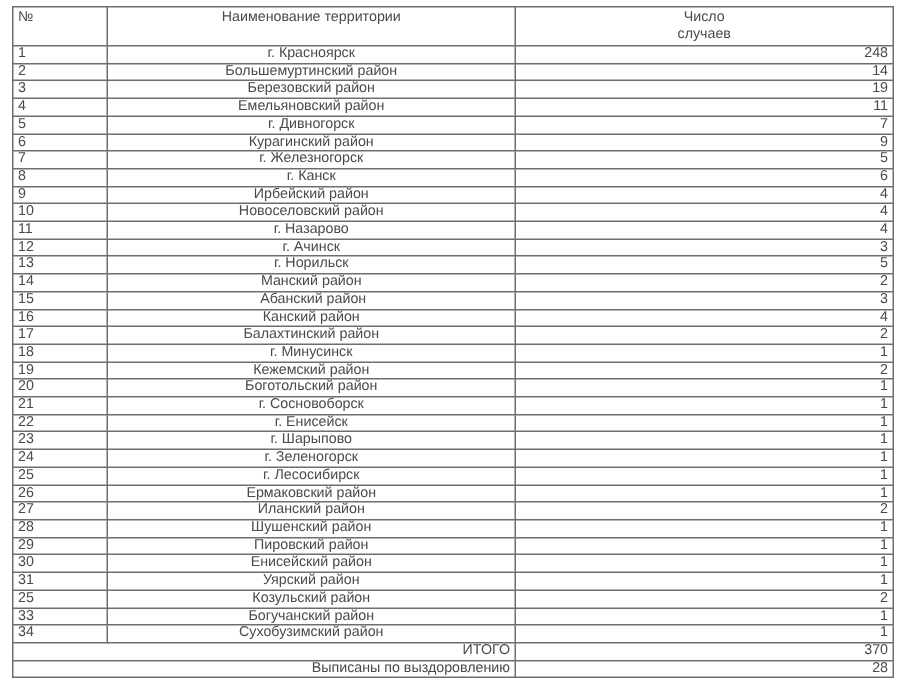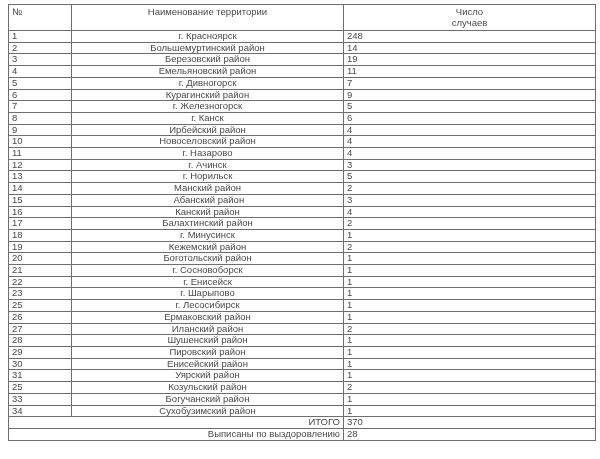--- a/index.html
+++ b/index.html
@@ -43,21 +43,21 @@
   }
   th.h1{text-align:left;}
   th.h2, th.h3{}
   table.data td{
     height:10.7px;
     line-height:10.7px;
     vertical-align:middle;
   }
   td.cell-n{text-align:left;}
   td.cell-name{text-align:center;}
-  td.cell-val{text-align:left;}
+  td.cell-val{text-align:right;}
   td.cell-label{text-align:right;}
 </style>
 </head>
 <body>
 
 <div class="page">
   <table class="data">
     <colgroup>
       <col class="c1">
       <col class="c2">
@@ -203,20 +203,25 @@
     <td class="cell-name">г. Енисейск</td>
     <td class="cell-val">1</td>
   </tr>
 
   <tr>
     <td class="cell-n">23</td>
     <td class="cell-name">г. Шарыпово</td>
     <td class="cell-val">1</td>
   </tr>
 
+  <tr>
+    <td class="cell-n">24</td>
+    <td class="cell-name">г. Зеленогорск</td>
+    <td class="cell-val">1</td>
+  </tr>
 
   <tr>
     <td class="cell-n">25</td>
     <td class="cell-name">г. Лесосибирск</td>
     <td class="cell-val">1</td>
   </tr>
 
   <tr>
     <td class="cell-n">26</td>
     <td class="cell-name">Ермаковский район</td>

